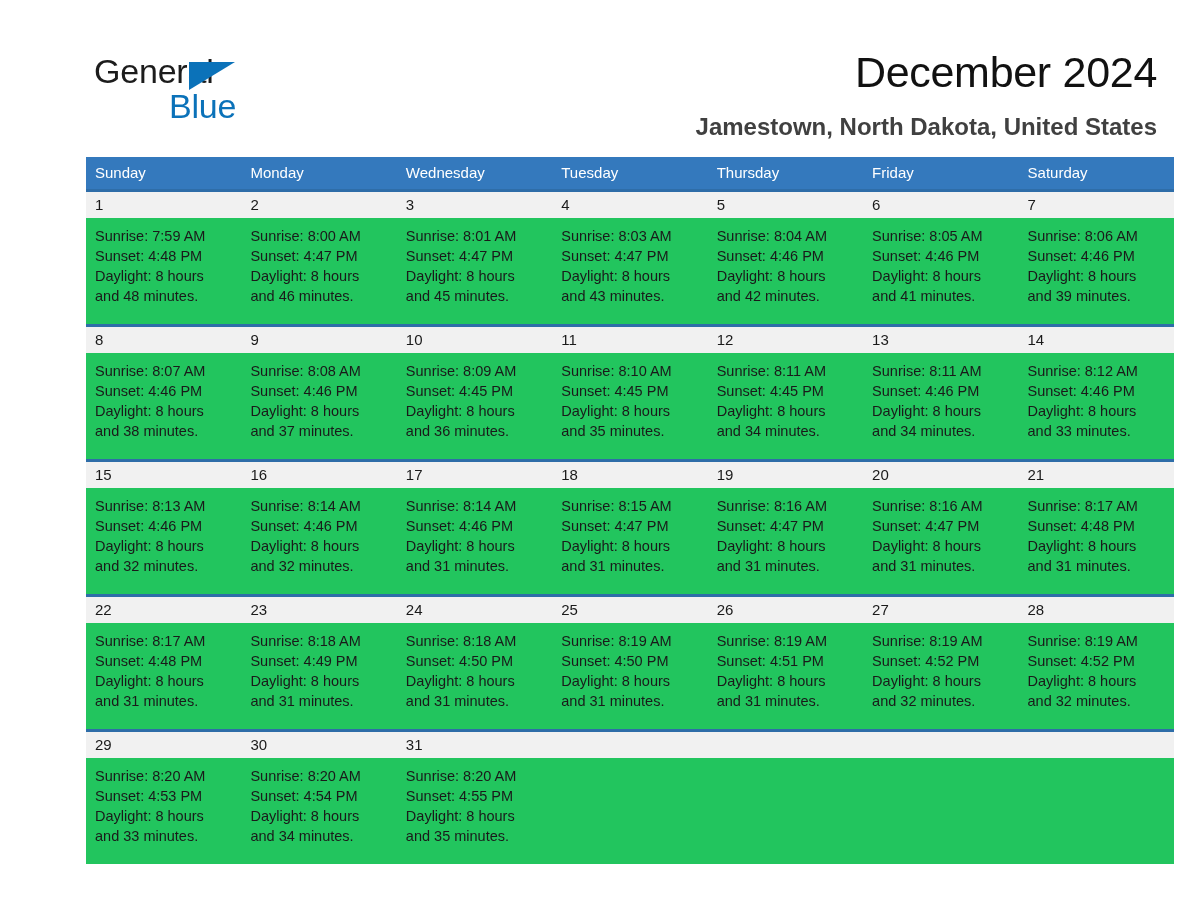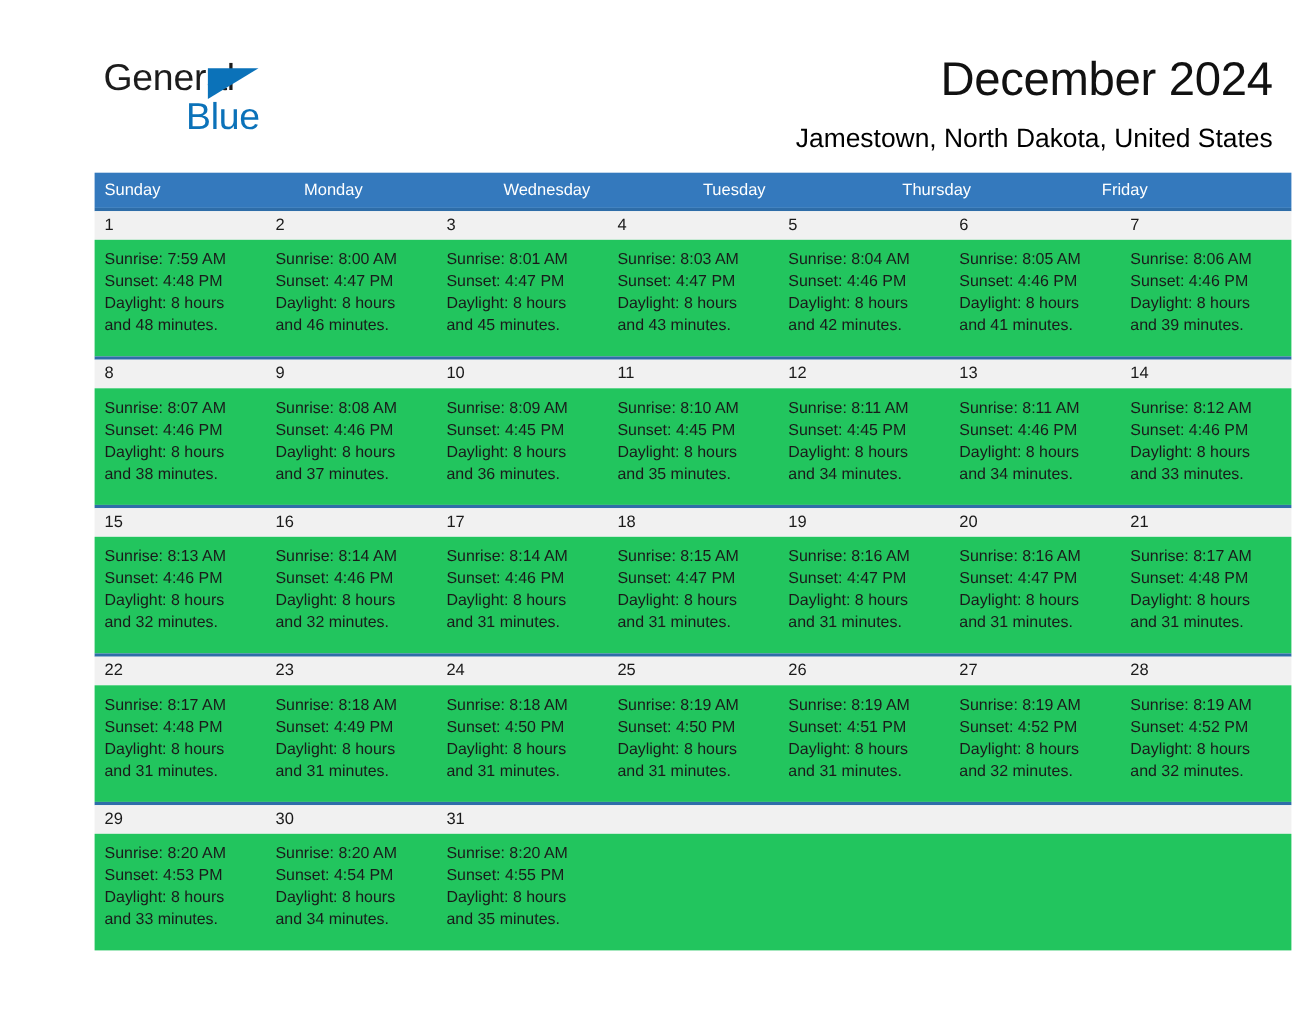--- a/index.html
+++ b/index.html
@@ -78,23 +78,23 @@
     line-height: 52px;
     font-weight: normal;
     color: #111111;
     margin: 0;
     letter-spacing: -0.3px;
     white-space: nowrap;
   }
   .location {
     font-size: 24px;
     line-height: 32px;
-    color: #000000;
+    color: #404040;
     margin: 13px 0 0 0;
-    font-weight: normal;
+    font-weight: bold;
     white-space: nowrap;
   }
 
   
   .calendar {
     position: absolute;
     left: 50px;
     top: 157px;
     width: 1088px;
   }
@@ -174,20 +174,21 @@
 
   <div class="calendar">
 
     <div class="weekday-row">
       <div class="weekday-cell">Sunday</div>
       <div class="weekday-cell">Monday</div>
       <div class="weekday-cell">Wednesday</div>
       <div class="weekday-cell">Tuesday</div>
       <div class="weekday-cell">Thursday</div>
       <div class="weekday-cell">Friday</div>
+      <div class="weekday-cell">Saturday</div>
     </div>
 
     <div class="week">
       <div class="week-rule"></div>
       <div class="daynum-row">
         <div class="daynum-cell">1</div>
         <div class="daynum-cell">2</div>
         <div class="daynum-cell">3</div>
         <div class="daynum-cell">4</div>
         <div class="daynum-cell">5</div>

